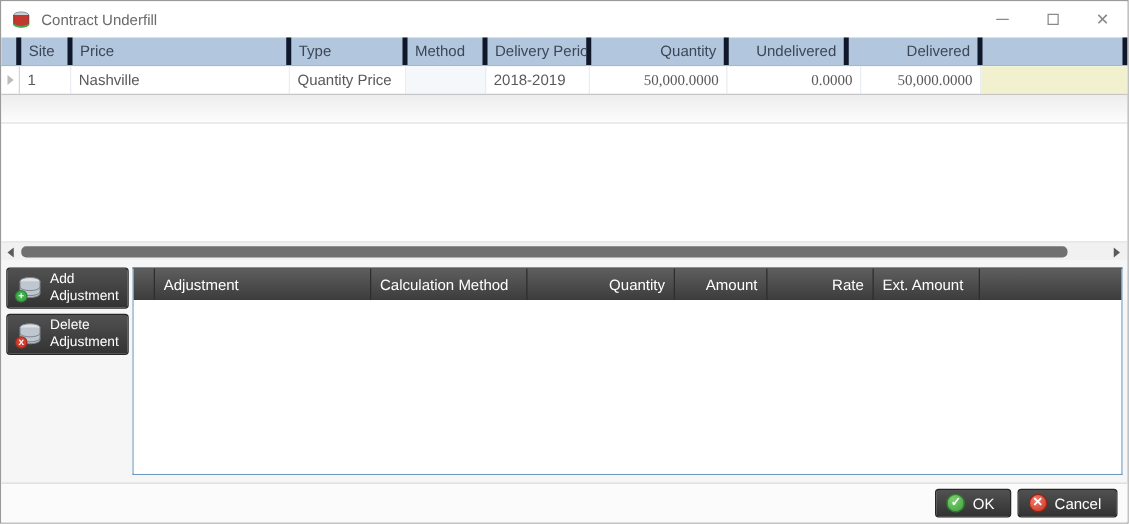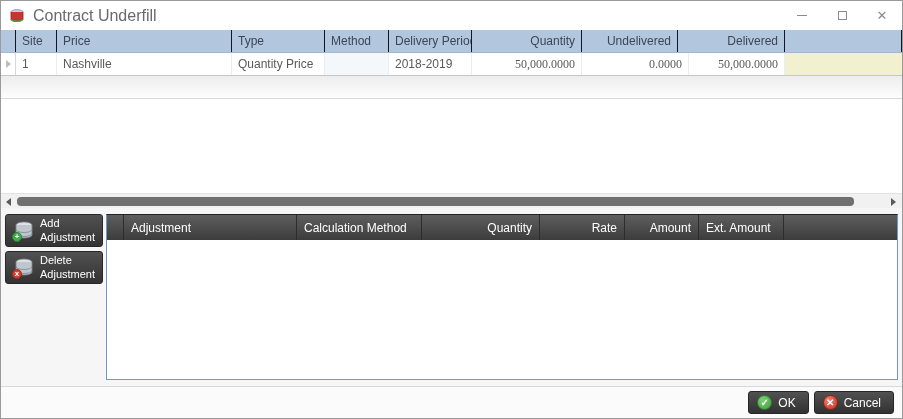--- a/index.html
+++ b/index.html
@@ -5,30 +5,30 @@
   * { margin:0; padding:0; box-sizing:border-box; }
   html,body { background:#e8e8e8; font-family:"Liberation Sans", sans-serif; }
   .window {
     position:relative; width:903px; height:419px; background:#ffffff;
     border:1px solid #9a9a9a; overflow:hidden;
     font-size:12px; color:#565656;
   }
   
   .titlebar { position:absolute; top:0; left:0; right:0; height:29px; background:#ffffff; display:flex; align-items:center; }
   .title-icon { width:16px; height:16px; margin-left:8px; display:inline-block; }
-  .title-text { margin-left:8px; color:#6a6a6a; font-size:16px; }
+  .title-text { margin-left:8px; color:#6a6a6a; font-size:12px; }
   .win-controls { position:absolute; right:0; top:0; height:29px; display:flex; }
   .win-btn { width:40px; height:29px; display:flex; align-items:center; justify-content:center; color:#8a8a8a; cursor:default; }
   .glyph-min { width:10px; height:0; border-top:1px solid #8a8a8a; }
   .glyph-max { width:9px; height:9px; border:1px solid #8a8a8a; }
   .glyph-close { font-size:13px; color:#8a8a8a; line-height:1; }
   
   .grid-header { position:absolute; top:29px; left:0; right:0; height:23px; display:flex;
     background:#b2c6de; border-bottom:1px solid #a3b7cd; color:#3b4757; }
-  .gh-cell { display:flex; align-items:center; padding:0 6px; border-right:1px solid #0f172a; overflow:hidden; white-space:nowrap; }
+  .gh-cell { display:flex; align-items:center; padding:0 6px; border-right:4px solid #0f172a; overflow:hidden; white-space:nowrap; }
   .gh-cell.right { justify-content:flex-end; }
   .grid-row { position:absolute; top:52px; left:0; right:0; height:22px; display:flex; background:#ffffff; color:#595959; }
   .gr-cell { display:flex; align-items:center; padding:0 6px; border-right:1px solid #e8edf3; overflow:hidden; white-space:nowrap; }
   .gr-cell.right { justify-content:flex-end;font-family:Liberation Serif, serif; }
   .cell-priced { background:#f5f8fb; }
   .cell-extra { background:#f1f1cf; border-right:none; }
   .row-ind { border-right:1px solid #d6d6d6; justify-content:center; padding:0; }
   .ind-arrow { width:0; height:0; border-top:4px solid transparent; border-bottom:4px solid transparent; border-left:5px solid #bdbdbd; }
   .ci { width:15px; } .c0 { width:41px; } .c1 { width:175px; } .c2 { width:82px; }
   .c3 { width:93px; } .c4 { width:64px; } .c5 { width:83px; } .c6 { width:110px; }
@@ -166,22 +166,22 @@
       <span class="btn-label">Delete
 Adjustment</span>
     </div>
 
     <div class="adj-grid">
       <div class="adj-header">
         <div class="ah-cell ai"></div>
         <div class="ah-cell a0">Adjustment</div>
         <div class="ah-cell a1">Calculation Method</div>
         <div class="ah-cell a2 right">Quantity</div>
+        <div class="ah-cell a3 right">Amount</div>
         <div class="ah-cell a4 right">Rate</div>
-        <div class="ah-cell a3 right">Amount</div>
         <div class="ah-cell a5">Ext. Amount</div>
         <div class="ah-cell af"></div>
       </div>
       <div class="adj-body"></div>
     </div>
 
     <div class="footer">
       <div class="btn-dark">
         <span class="circle-icon circle-green">✓</span>
         <span>OK</span>

